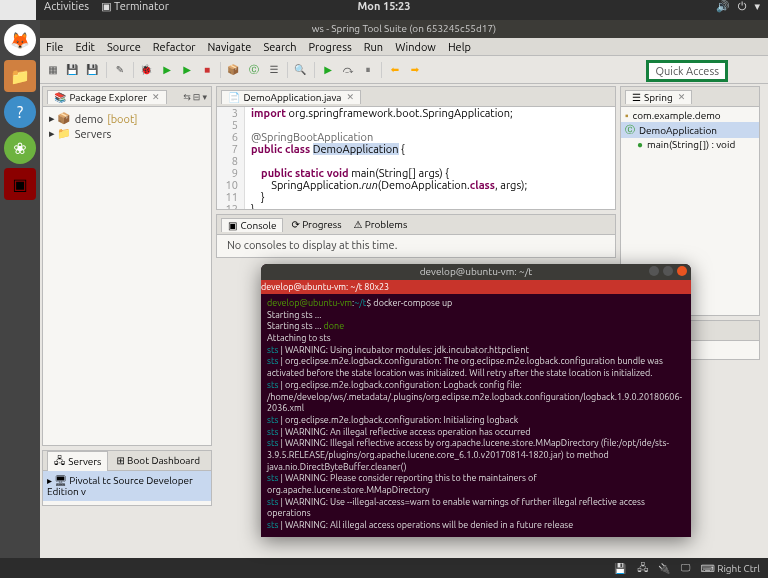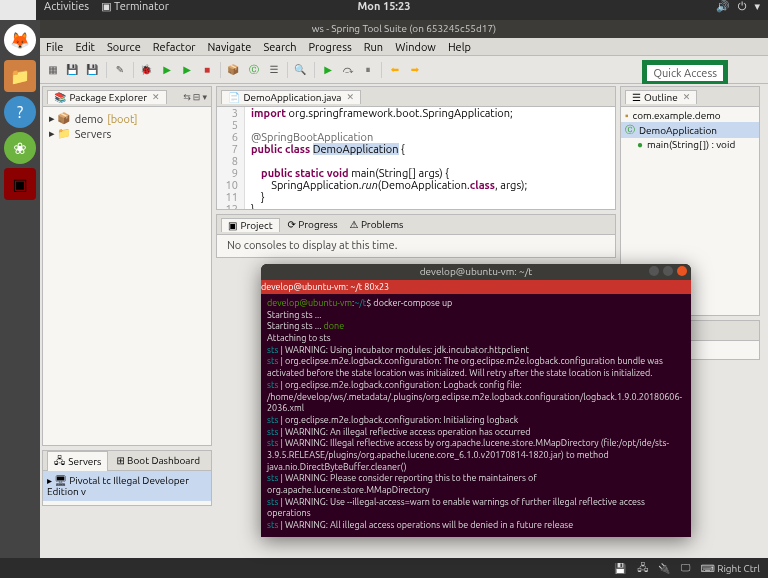--- a/index.html
+++ b/index.html
@@ -7,21 +7,21 @@
 .topbar { height:20px; background:#2c2c2c; color:#ddd; display:flex; align-items:flex-start; padding:0 8px; font-size:11px;margin-left:36px; }
 .topbar .left { flex:1; display:flex; gap:12px; }
 .topbar .center { position:absolute; left:50%; transform:translateX(-50%); font-weight:bold; }
 .topbar .right { display:flex; gap:8px; }
 .dock { position:absolute; left:0; top:20px; width:40px; bottom:20px; background:rgba(50,50,50,0.9); display:flex; flex-direction:column; align-items:center; gap:4px; padding-top:4px; z-index:5; }
 .dock-icon { width:32px; height:32px; border-radius:4px; display:flex; align-items:center; justify-content:center; font-size:16px; }
 .titlebar { position:absolute; left:40px; right:0; top:20px; height:18px; background:#3c3b37; color:#ccc; text-align:center; font-size:10px; line-height:18px; }
 .menubar { position:absolute; left:40px; right:0; top:38px; height:18px; background:#dcdad5; display:flex; gap:12px; padding:0 6px; font-size:11px; align-items:center; border-bottom:1px solid #bbb; }
 .toolbar { position:absolute; left:40px; right:0; top:56px; height:28px; background:#e8e6e2; border-bottom:1px solid #bbb; display:flex; align-items:center; padding:0 4px; gap:2px; }
 .tbtn { width:18px; height:18px; border:1px solid transparent; display:flex; align-items:center; justify-content:center; font-size:10px; color:#555; }
-.quick-access { position:absolute; right:40px; top:60px; border:5px solid #15803d; background:#fff; padding:2px 6px; font-size:11px; color:#555; }
+.quick-access { position:absolute; right:40px; top:60px; border:3px solid #15803d; background:#fff; padding:2px 6px; font-size:11px; color:#555; }
 .workspace { position:absolute; left:40px; right:0; top:84px; bottom:20px; background:#e8e6e2; }
 .view { position:absolute; background:#f7f6f3; border:1px solid #bbb; }
 .view-tabs { height:20px; display:flex; align-items:center; background:#e0ded9; border-bottom:1px solid #bbb; font-size:10px; padding:0 4px; gap:4px; }
 .view-tab { background:#f7f6f3; border:1px solid #bbb; border-bottom:none; padding:1px 6px; display:flex; align-items:center; gap:3px; }
 .tree { padding:4px 6px; font-size:11px; color:#333; }
 .tree-item { display:flex; align-items:center; gap:4px; padding:1px 0; }
 .editor-content { background:#fff; font-family:monospace; font-size:11px; padding:0; overflow:auto; height:calc(100% - 20px); }
 .code-line { display:flex; }
 .gutter { width:28px; text-align:right; color:#999; padding-right:6px; background:#f4f4f4; border-right:1px solid #ddd; }
 .code { padding-left:6px; white-space:pre; }
@@ -161,62 +161,62 @@
         </div>
         <div class="code-line">
           <div class="gutter">12</div>
           <div class="code">}</div>
         </div>
       </div>
   </div>
 
   <div class="view" style="left:580px;top:2px;width:140px;height:230px">
     <div class="view-tabs">
-      <div class="view-tab">☰ <span>Outline</span> <span class="x-icon">✕</span></div>
+      <div class="view-tab">☰ <span>Spring</span> <span class="x-icon">✕</span></div>
     </div>
     <div style="padding:2px 0">
       <div class="outline-item">
           <span style="color:#b7923b">▪</span>
           <span>com.example.demo</span>
         </div>
       <div class="outline-item" style="background:#c8d8ef">
           <span style="color:#393">Ⓒ</span>
           <span>DemoApplication</span>
         </div>
       <div class="outline-item" style="padding-left:16px">
           <span style="color:#393">●</span>
           <span><span>main(String[]) : void</span></span>
         </div>
     </div>
   </div>
 
   <div class="view" style="left:176px;top:130px;width:400px;height:44px">
     <div class="view-tabs">
-      <div class="view-tab">▣ <span>Project</span></div>
+      <div class="view-tab">▣ <span>Console</span></div>
       <span style="padding:0 4px">⟳ <span>Progress</span></span>
       <span style="padding:0 4px">⚠ <span>Problems</span></span>
     </div>
     <div style="padding:4px 10px;font-size:11px;color:#444">No consoles to display at this time.</div>
   </div>
 
   <div class="view" style="left:580px;top:236px;width:140px;height:40px">
     <div class="view-tabs">
         <div class="view-tab">
           <span>orer</span> 
           <span class="x-icon">✕</span>
         </div>
       </div>
   </div>
 
   <div class="view" style="left:2px;top:366px;width:170px;height:56px">
     <div class="view-tabs">
       <div class="view-tab">🖧 <span>Servers</span></div>
       <span style="padding:0 4px">⊞ <span>Boot Dashboard</span></span>
     </div>
-    <div style="padding:4px;font-size:10px;background:#c8d8ef">▸ 🖥 <span>Pivotal tc Illegal Developer Edition v</span></div>
+    <div style="padding:4px;font-size:10px;background:#c8d8ef">▸ 🖥 <span>Pivotal tc Source Developer Edition v</span></div>
   </div>
 
 </div>
 
 <div class="terminal">
   <div class="term-title">
     <span>develop@ubuntu-vm: ~/t</span>
     <div class="term-btns">
       <div class="term-btn" style="background:#555"></div>
       <div class="term-btn" style="background:#555"></div>

